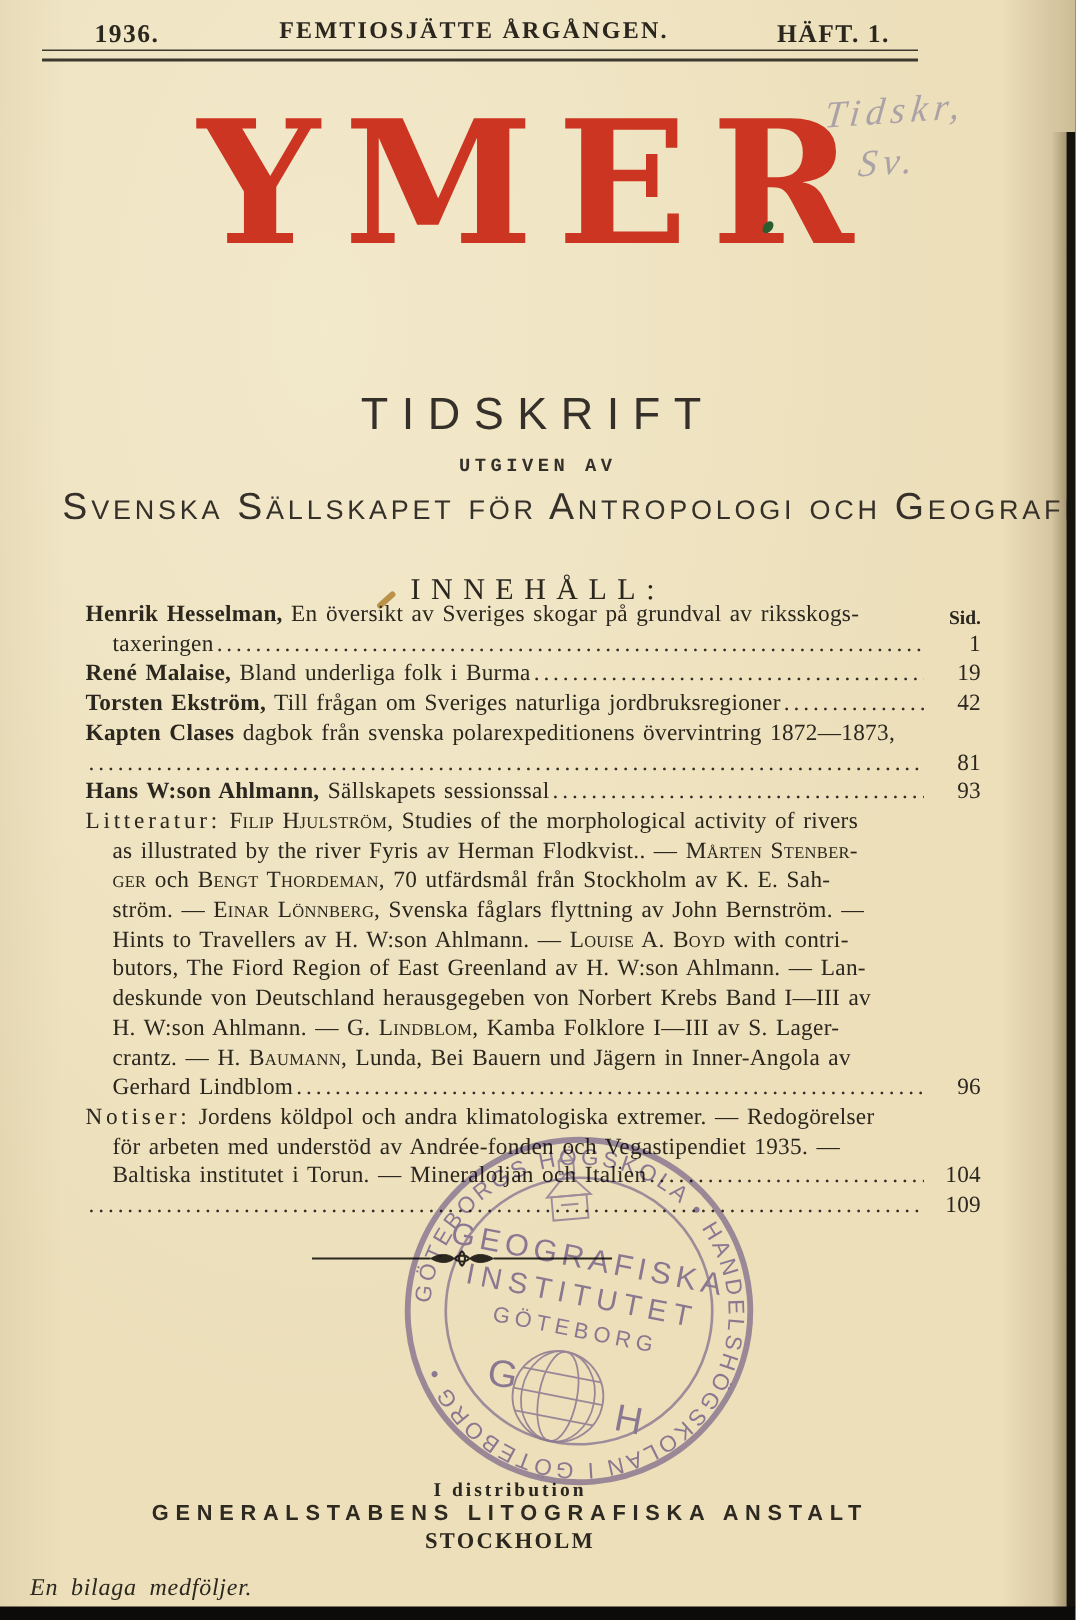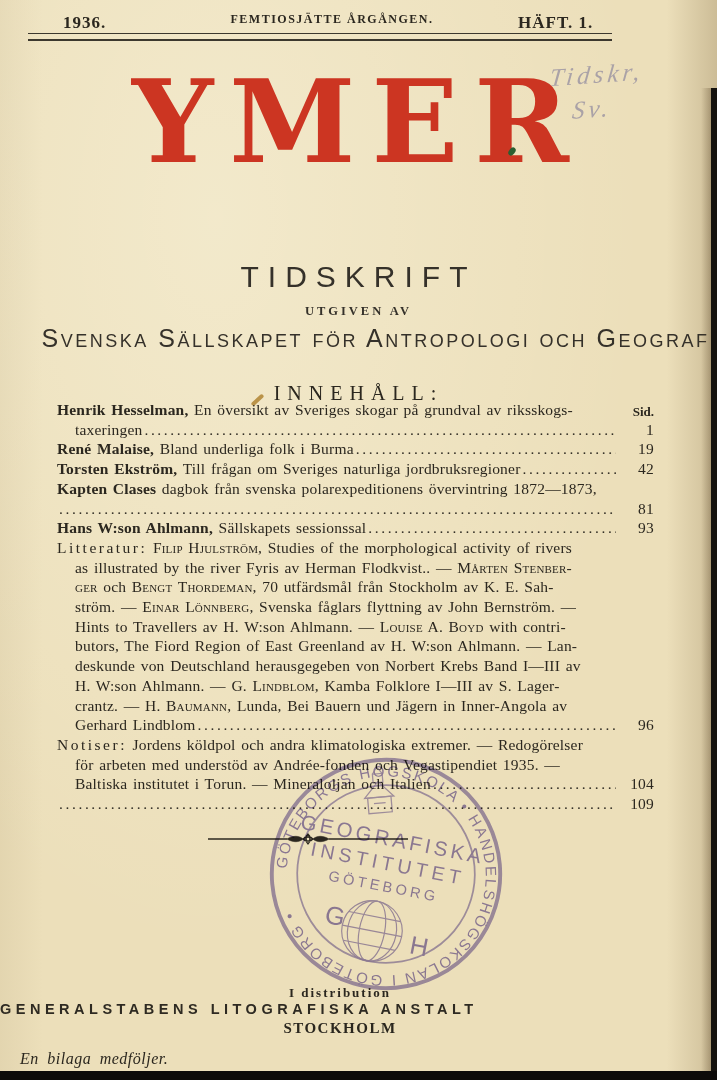--- a/index.html
+++ b/index.html
@@ -17,37 +17,37 @@
     background:
       radial-gradient(ellipse at 30% 20%, rgba(255,252,235,.35), transparent 60%),
       linear-gradient(to right, rgba(120,95,50,.08), transparent 6%, transparent 93%, rgba(110,85,45,.25)),
       var(--paper);
     overflow:hidden;
     font-family:"Liberation Serif", serif;
     color:var(--ink);
   }
   
   .hdr-year{position:absolute;top:13px;left:63px;font-size:17px;font-weight:bold;letter-spacing:1px;}
-  .hdr-vol{position:absolute;top:12px;left:40px;width:584px;text-align:center;font-size:12px;font-weight:bold;letter-spacing:1.5px;}
+  .hdr-vol{position:absolute;top:12px;left:24px;width:584px;text-align:center;font-size:16px;font-weight:bold;letter-spacing:1.5px;}
   .hdr-issue{position:absolute;top:13px;left:518px;font-size:17px;font-weight:bold;letter-spacing:1px;}
   .hdr-rule{position:absolute;top:33px;left:28px;width:584px;height:8px;
     border-top:1.5px solid #3c382e;border-bottom:2.5px solid #3c382e;}
   
   .handwriting{position:absolute;top:58px;left:548px;color:#9a93a2;
     font-style:italic;font-size:25px;letter-spacing:4px;transform:rotate(-4deg) skewX(-10deg);opacity:.8;line-height:34px;}
   .handwriting .hw2{display:block;margin-left:26px;}
   
   .ymer{position:absolute;top:62px;left:0;width:100%;text-align:center;
     color:var(--title-red);font-size:114px;font-weight:bold;letter-spacing:16px;
     font-family:"DejaVu Serif", serif;line-height:120px;}
   .green-fleck{position:absolute;top:147px;left:509px;width:6px;height:9px;background:#2a5e31;border-radius:50%;transform:rotate(38deg);}
   .tidskrift{position:absolute;top:260px;left:0;width:100%;text-align:center;
     font-family:"Liberation Sans", sans-serif;font-size:30px;font-weight:400;letter-spacing:9px;color:#35312a;}
   .utgiven{position:absolute;top:304px;left:0;width:100%;text-align:center;
-    font-family:Liberation Serif, serif;font-size:12.5px;font-weight:bold;letter-spacing:3px;color:#35312a;}
+    font-family:Liberation Mono, monospace;font-size:12.5px;font-weight:bold;letter-spacing:3px;color:#35312a;}
   .society{position:absolute;top:324px;left:0;width:100%;text-align:right;
     font-family:"Liberation Sans", sans-serif;font-variant:small-caps;
     font-size:25px;font-weight:400;letter-spacing:2.5px;color:#35312a;}
   
   .innehall{position:absolute;top:382px;left:0;width:100%;text-align:center;
     font-size:20px;letter-spacing:7px;font-weight:500;}
   .pencil-slash{position:absolute;top:398px;left:250px;width:15px;height:4px;background:#b08432;border-radius:2px;transform:rotate(-42deg);opacity:.85;}
   .sid{position:absolute;top:404px;left:606px;width:48px;text-align:right;font-size:13px;font-weight:bold;}
   #toc{position:absolute;top:400px;left:57px;width:597px;font-size:15.5px;line-height:19.7px;letter-spacing:.2px;word-spacing:1.5px;}
   .toc-row{display:flex;align-items:baseline;white-space:pre;}
@@ -59,21 +59,21 @@
   .leader{flex:1 1 0;min-width:10px;overflow:hidden;white-space:nowrap;letter-spacing:2.6px;margin:0 4px 0 2px;color:#332f26;}
   .page{flex:0 0 34px;text-align:right;}
   
   .ornament{position:absolute;top:832px;left:208px;}
   
   .stamp{position:absolute;top:752px;left:258px;width:256px;height:244px;
     mix-blend-mode:multiply;opacity:.72;transform:rotate(-5deg);}
   
   .dist{position:absolute;top:985px;left:0;width:680px;text-align:center;
     font-size:13px;font-weight:bold;letter-spacing:2px;}
-  .printer{position:absolute;top:1001px;left:0;width:680px;text-align:left;
+  .printer{position:absolute;top:1001px;left:0;width:680px;text-align:center;
     font-family:"Liberation Sans", sans-serif;font-size:14.5px;font-weight:bold;letter-spacing:4.5px;color:#2e2a22;}
   .city{position:absolute;top:1020px;left:0;width:680px;text-align:center;
     font-size:15px;font-weight:bold;letter-spacing:1.5px;}
   .note{position:absolute;top:1050px;left:20px;font-style:italic;font-size:16px;letter-spacing:.5px;word-spacing:4px;}
   
   .edge-right{position:absolute;top:88px;right:0;bottom:8px;width:6px;background:#15120e;}
   .edge-right-shadow{position:absolute;top:88px;right:6px;bottom:8px;width:10px;
     background:linear-gradient(to right, transparent, rgba(90,70,40,.35));}
   .edge-bottom{position:absolute;left:0;right:0;bottom:0;height:9px;background:#0d0b09;}
 </style>

